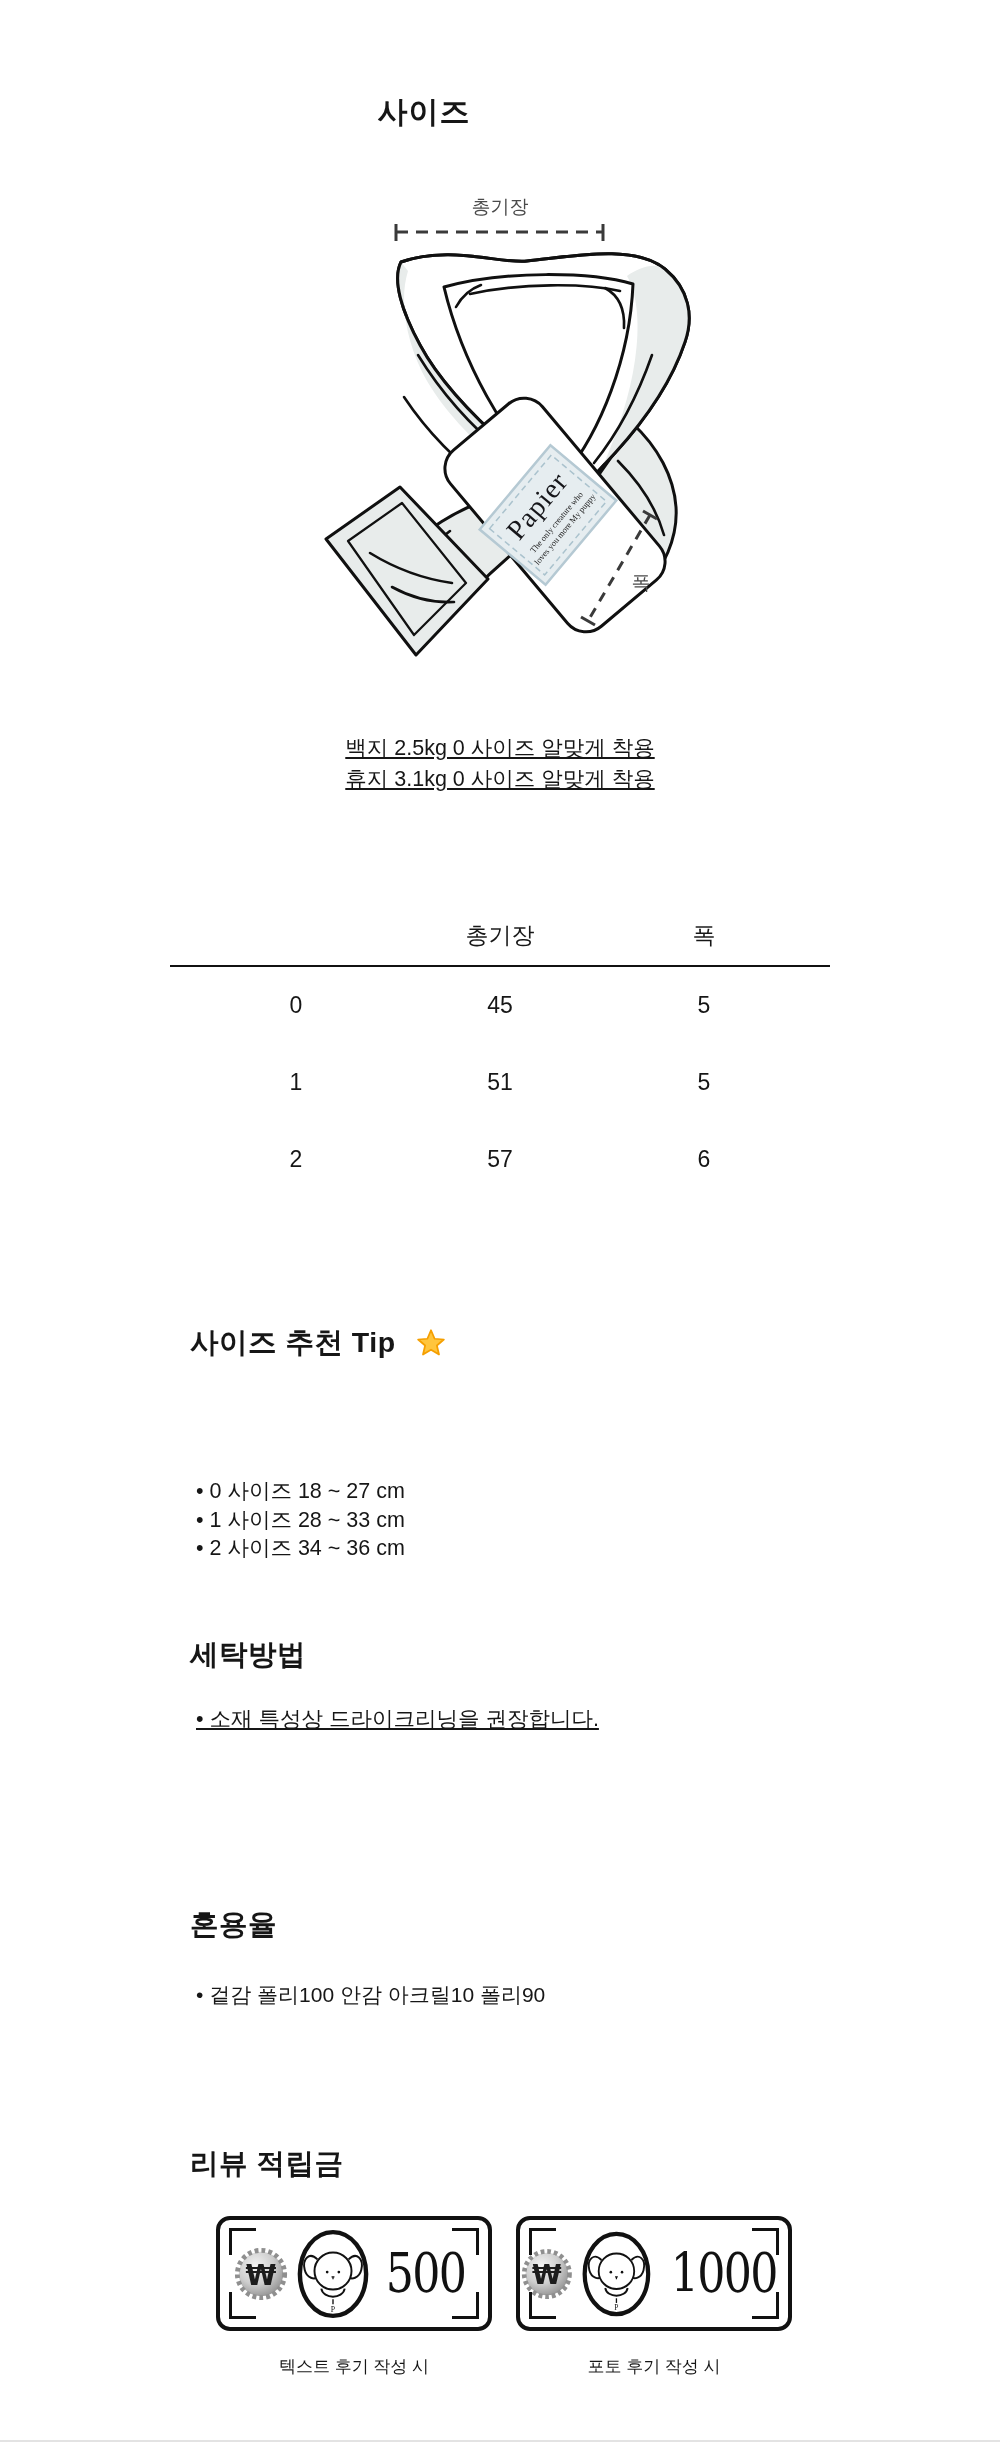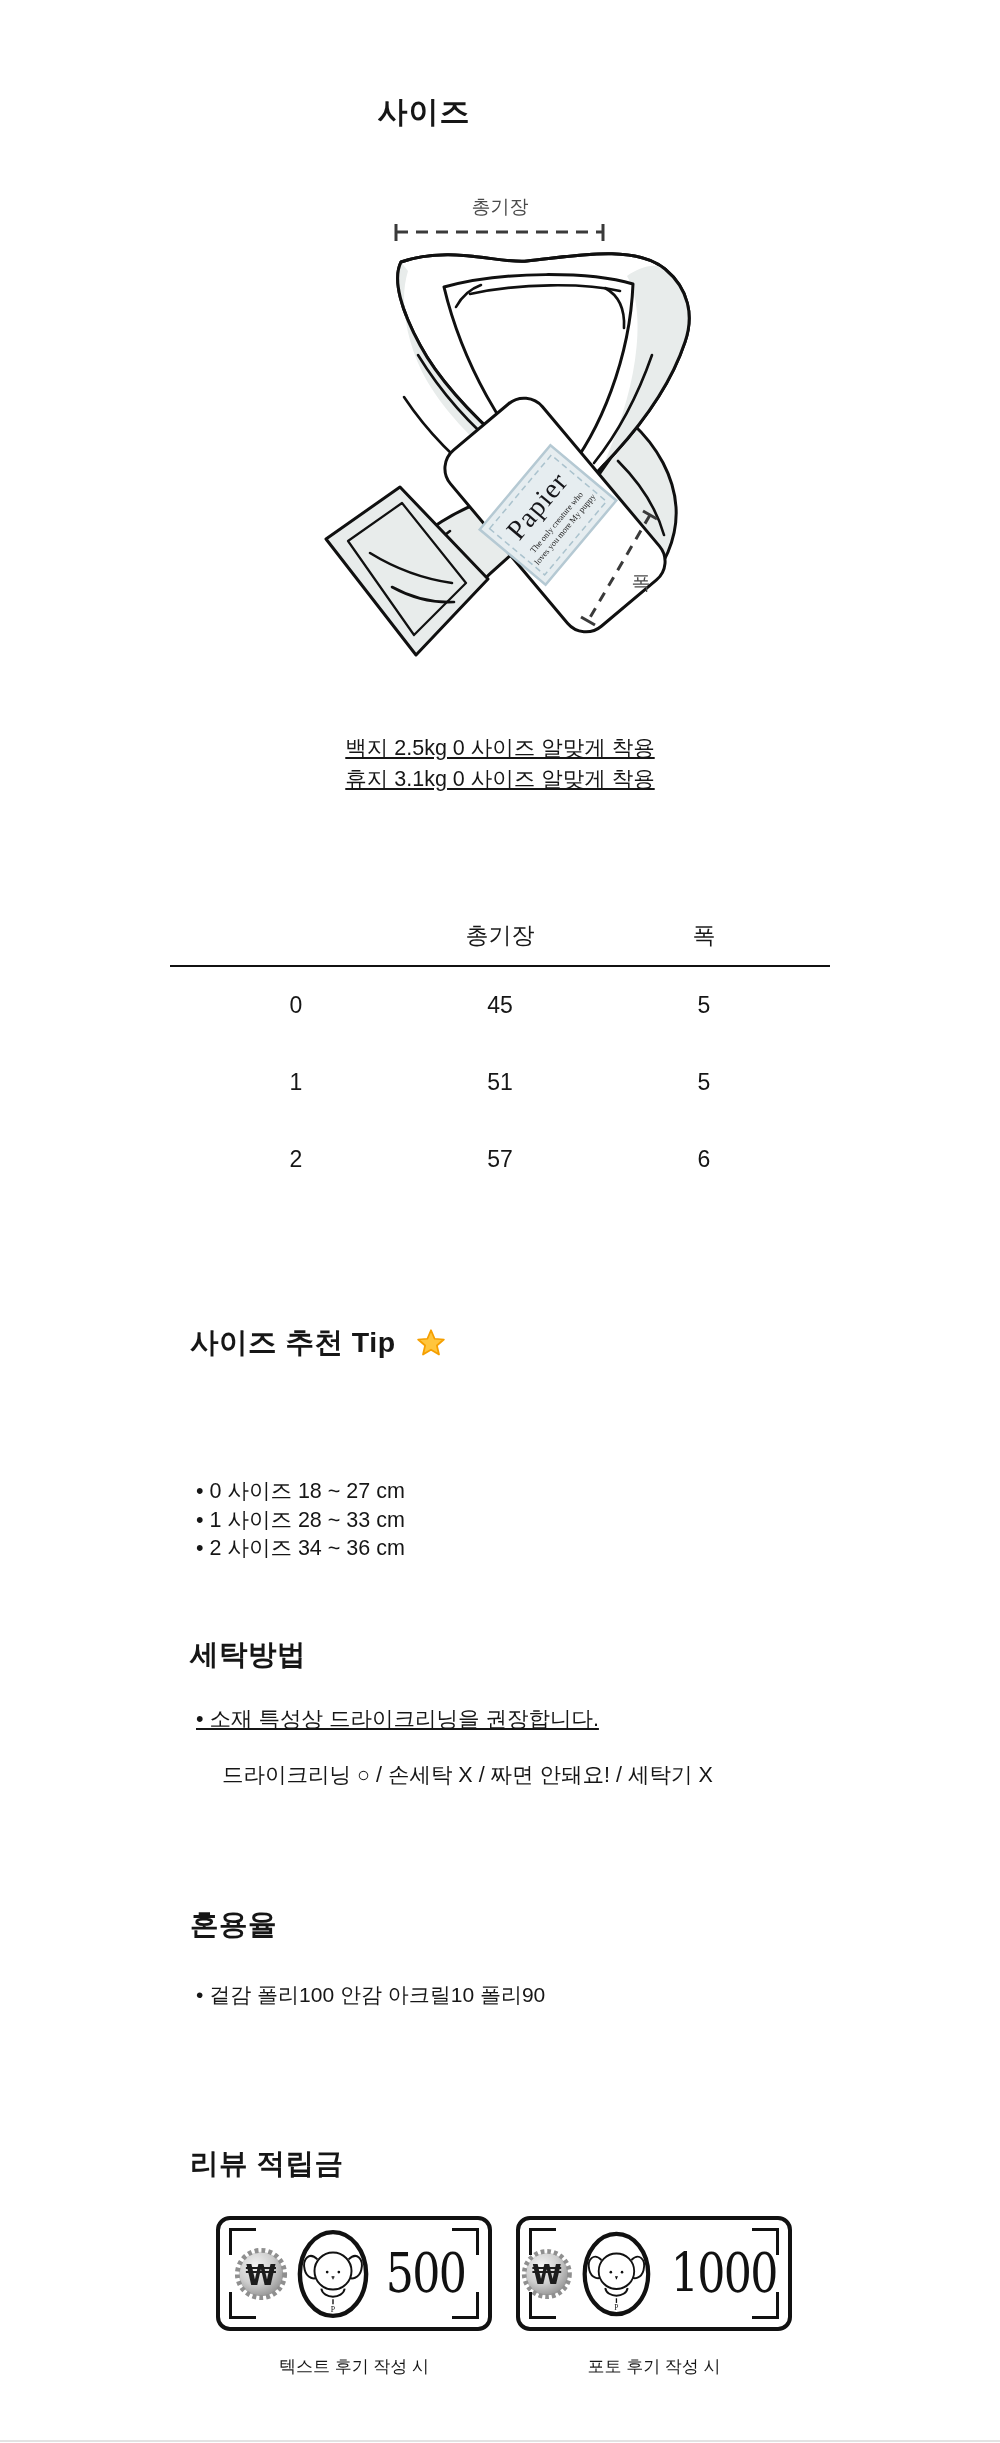--- a/index.html
+++ b/index.html
@@ -173,21 +173,20 @@
     </svg>
   </div>
   <div class="abs tip-list">
     <div>• 0 사이즈 18 ~ 27 cm</div>
     <div>• 1 사이즈 28 ~ 33 cm</div>
     <div>• 2 사이즈 34 ~ 36 cm</div>
   </div>
 
   <div class="abs sec-heading wash-heading">세탁방법</div>
   <div class="abs wash-note">•  소재 특성상 드라이크리닝을 권장합니다.</div>
-  <div class="abs wash-detail">드라이크리닝 ○ / 손세탁 X / 짜면 안돼요! / 세탁기 X</div>
 
   <div class="abs sec-heading comp-heading">혼용율</div>
   <div class="abs comp-note">• 겉감 폴리100 안감 아크릴10 폴리90</div>
 
   <div class="abs sec-heading review-heading">리뷰 적립금</div>
 
   <div class="note note1">
     <span class="corner c-tl"></span>
     <span class="corner c-tr"></span>
     <span class="corner c-bl"></span>

